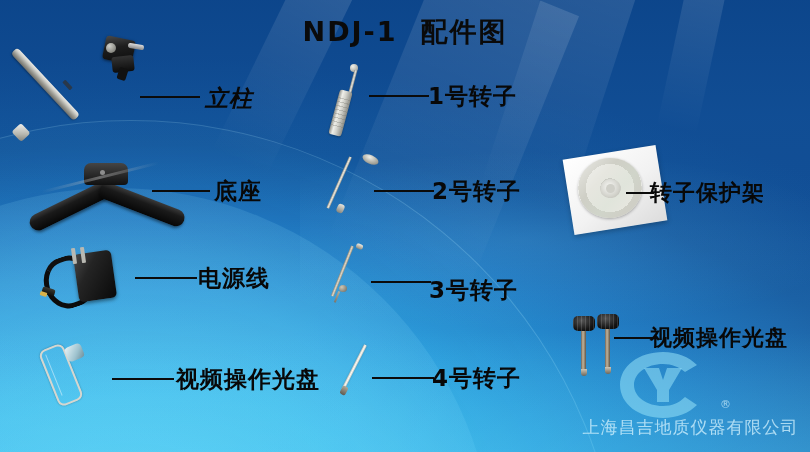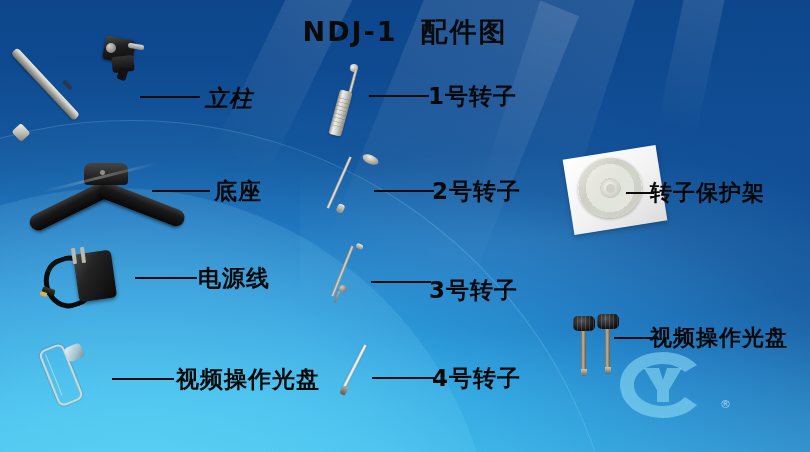--- a/index.html
+++ b/index.html
@@ -471,15 +471,16 @@
   </div>
 
   <div class="wm">
     <div class="wm-logo">
       <svg width="96" height="70" viewBox="0 0 96 70" xmlns="http://www.w3.org/2000/svg">
         <path d="M48 2 C24 2 5 16 5 35 C5 54 24 68 48 68 C62 68 74 63 82 55 L70 47 C64 53 57 56 48 56 C32 56 19 47 19 35 C19 23 32 14 48 14 C57 14 64 17 70 22 L82 15 C74 7 62 2 48 2 Z" fill="rgba(150,225,248,0.55)"></path>
         <path d="M29 18 L44 18 L48 30 L52 18 L67 18 L54 40 L54 52 L42 52 L42 40 Z" fill="rgba(150,225,248,0.55)"></path>
       </svg>
     </div>
     <div class="wm-reg">®</div>
+    <div class="wm-text">上海昌吉地质仪器有限公司</div>
   </div>
 
 </div>
 
 </body></html>

